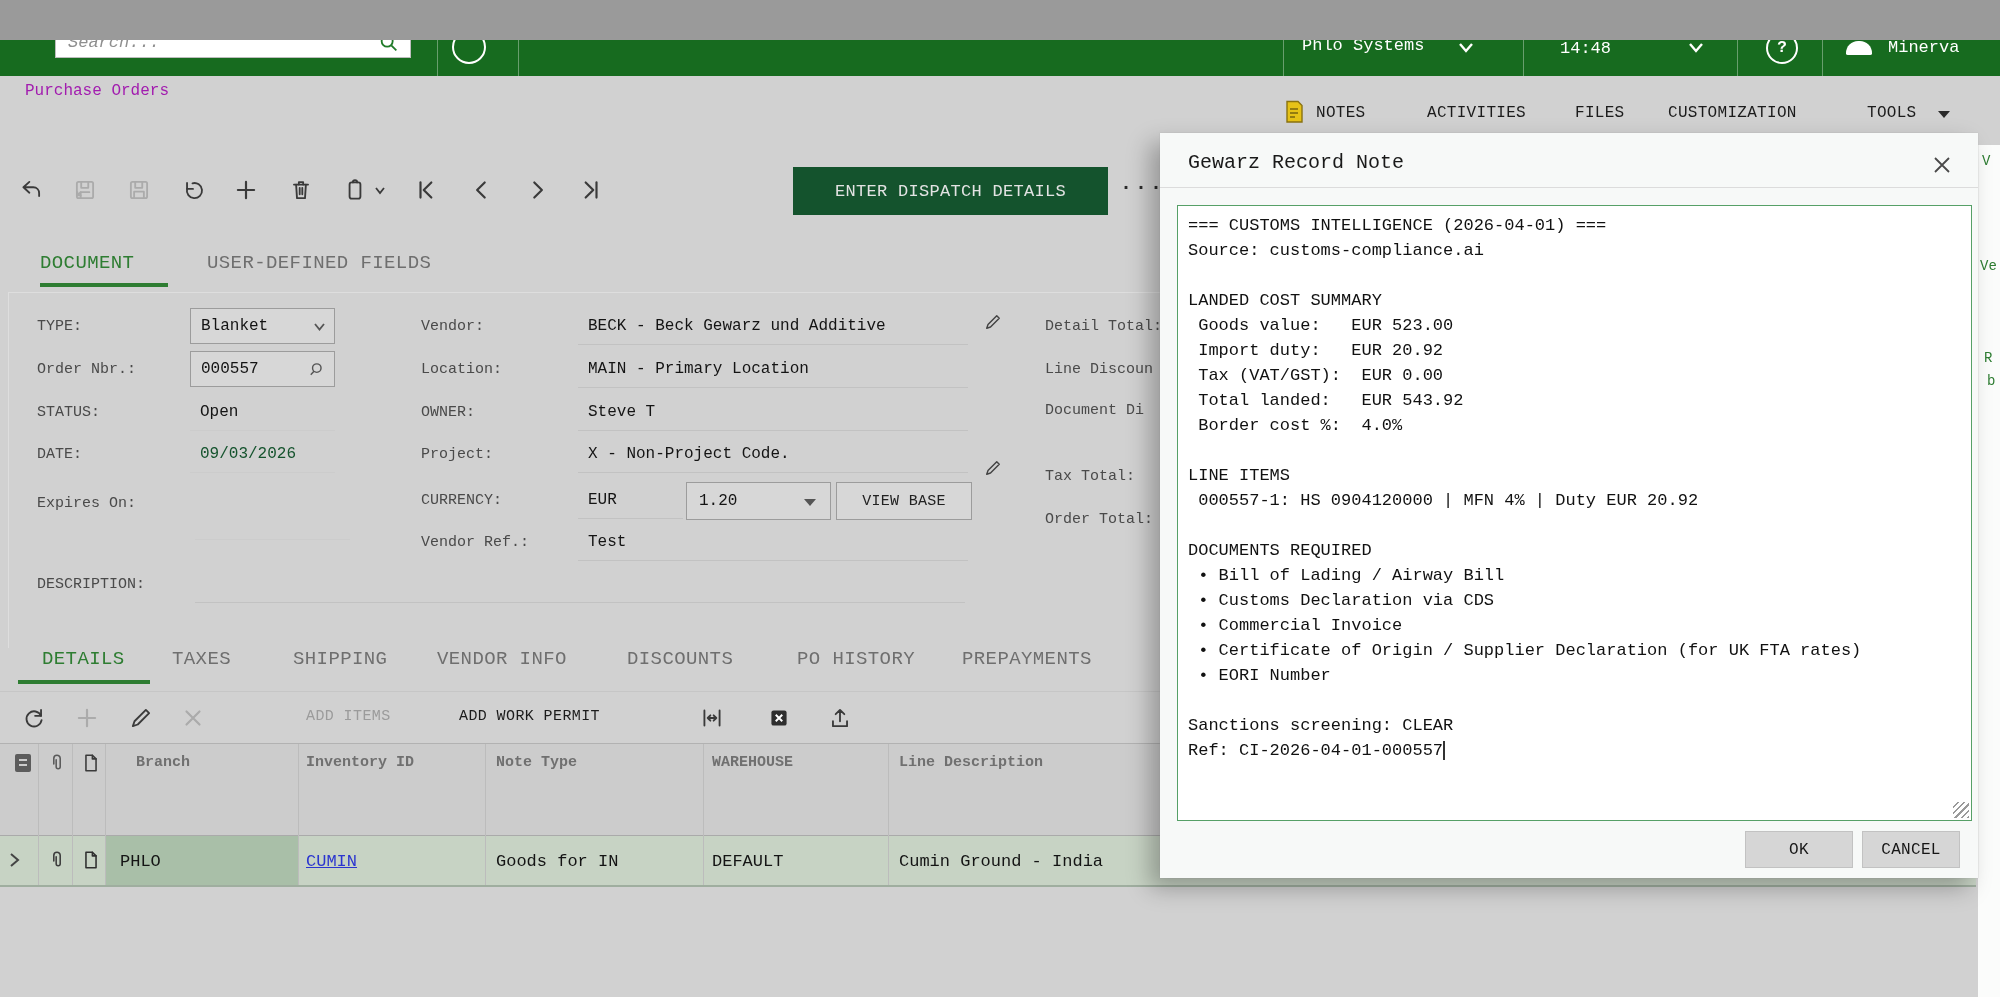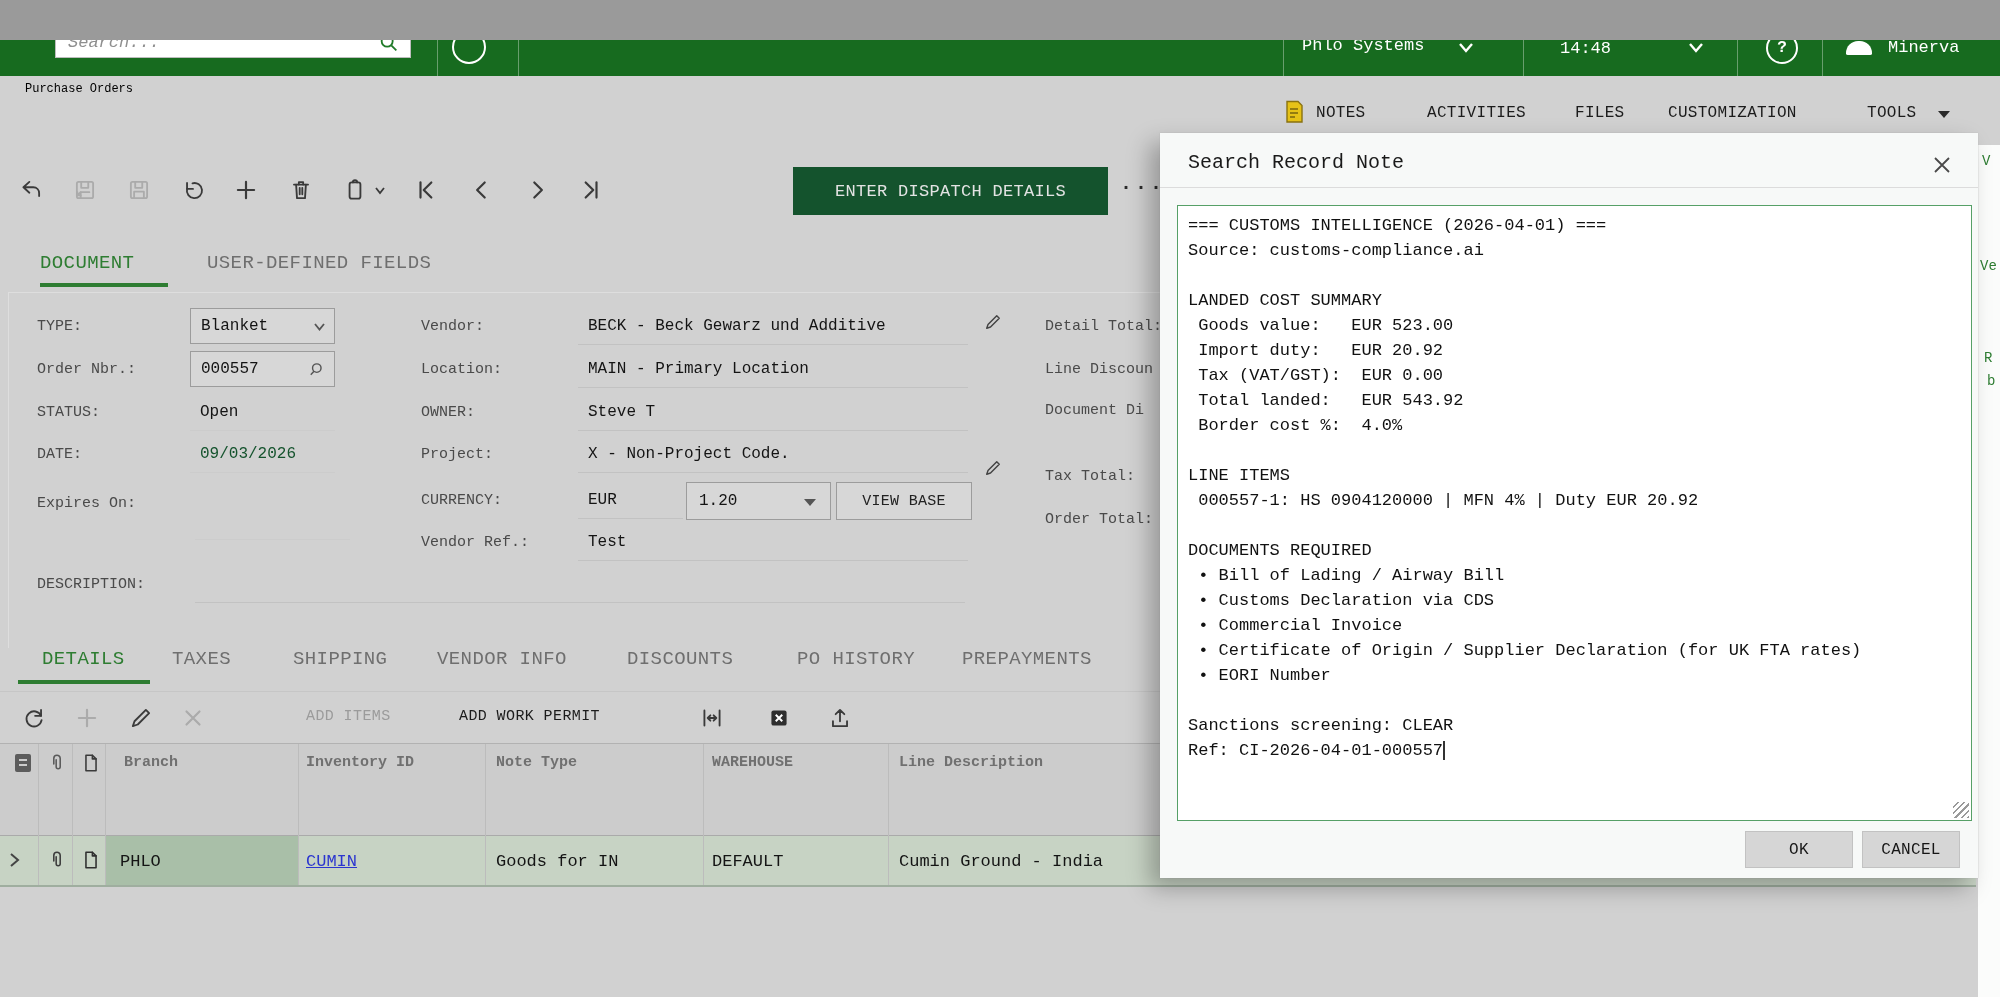--- a/index.html
+++ b/index.html
@@ -9,21 +9,21 @@
   svg{display:block;}
   .ic{stroke:#3a3a3a;fill:none;stroke-width:1.7;stroke-linecap:round;stroke-linejoin:round;}
   .ic.dis{stroke:#ababab;}
   .topbar{left:0;top:0;width:2000px;height:36px;background:#176b1f;}
   .tdiv{top:0;width:1px;height:36px;background:rgba(255,255,255,.35);}
   .ttxt{color:#fff;font-size:17px;white-space:nowrap;}
   .searchbox{left:55px;top:-16px;width:356px;height:34px;background:#fff;border:1px solid #bdbdbd;
              display:flex;align-items:flex-end;padding:0 0 5px 12px;box-sizing:border-box;}
   .searchtxt{font-style:italic;color:#8f8f8f;font-size:17px;}
   .menu-item{font-size:16px;color:#1b1b1b;letter-spacing:.3px;white-space:nowrap;}
-  .crumb{color:#000000;font-size:12px;}
+  .crumb{color:#a21caf;font-size:16px;}
   .title{color:#121212;font-size:24px;white-space:nowrap;}
   .btn-primary{background:#14532d;color:#e3e3e3;font-size:17px;letter-spacing:.3px;
                display:flex;align-items:center;justify-content:center;}
   .tab{font-size:19px;letter-spacing:.4px;white-space:nowrap;}
   .tab.on{color:#2e7d32;}
   .tab.off{color:#6f6f6f;}
   .tabline{height:4px;background:#2e7d32;}
   .lbl{font-size:15px;color:#4a4a4a;white-space:nowrap;}
   .val{font-size:16px;color:#141414;white-space:nowrap;}
   .val.gray{color:#14532d;}
@@ -305,21 +305,21 @@
       <g class="ic" style="stroke:#5a5a5a">
         <path d="M8.5 13 V7 a3.5 3.5 0 0 1 7 0 v9 a2.2 2.2 0 0 1 -4.4 0 V8.5"></path>
       </g>
     </svg>
   <svg class="abs" style="left:80px;top:711px" width="22" height="24" viewBox="0 0 24 24">
       <g class="ic" style="stroke:#3a3a3a">
         <path d="M6.5 3.5 H13.5 L17.5 7.5 V20.5 H6.5 Z"></path>
         <path d="M13.5 3.5 V7.5 H17.5"></path>
       </g>
     </svg>
-  <div class="abs gthdr" style="left:124px;top:714px">Branch</div>
+  <div class="abs gthdr" style="left:136px;top:714px">Branch</div>
   <div class="abs gthdr" style="left:306px;top:714px">Inventory ID</div>
   <div class="abs gthdr" style="left:496px;top:714px">Note Type</div>
   <div class="abs gthdr" style="left:712px;top:714px">WAREHOUSE</div>
   <div class="abs gthdr" style="left:899px;top:714px">Line Description</div>
 
   <div class="abs" style="left:0;top:796px;width:1976px;height:49px;background:#c7d3c4"></div>
   <div class="abs" style="left:105px;top:796px;width:193px;height:49px;background:#a9bfa8"></div>
   <div class="abs" style="left:0;top:845px;width:1976px;height:2px;background:#9fae9f"></div>
 
   <div class="abs gline" style="left:38px;top:704px;height:141px"></div>
@@ -353,21 +353,21 @@
   <div class="abs" style="left:88px;top:989px;width:1912px;height:8px;background:#dadada"></div>
 
   <div class="abs strip">
     <span class="striptxt" style="left:4px;top:8px">V</span>
     <span class="striptxt" style="left:2px;top:113px">Ve</span>
     <span class="striptxt" style="left:6px;top:205px">R</span>
     <span class="striptxt" style="left:9px;top:228px">b</span>
   </div>
 
   <div class="abs modal">
-    <div style="position:absolute;left:28px;top:18px;font-size:20px;color:#1a1a1a">Search Record Note</div>
+    <div style="position:absolute;left:28px;top:18px;font-size:20px;color:#1a1a1a">Gewarz Record Note</div>
     <svg style="position:absolute;right:26px;top:22px" width="20" height="20" viewBox="0 0 20 20">
         <path d="M3 3 L17 17 M17 3 L3 17" style="stroke:#4a4a4a;fill:none;stroke-width:1.8"></path>
       </svg>
     <div style="position:absolute;left:0;top:54px;width:100%;height:1px;background:#dcdcdc"></div>
     <div class="note-area"><span>=== CUSTOMS INTELLIGENCE (2026-04-01) ===
 Source: customs-compliance.ai
 
 LANDED COST SUMMARY
  Goods value:   EUR 523.00
  Import duty:   EUR 20.92

